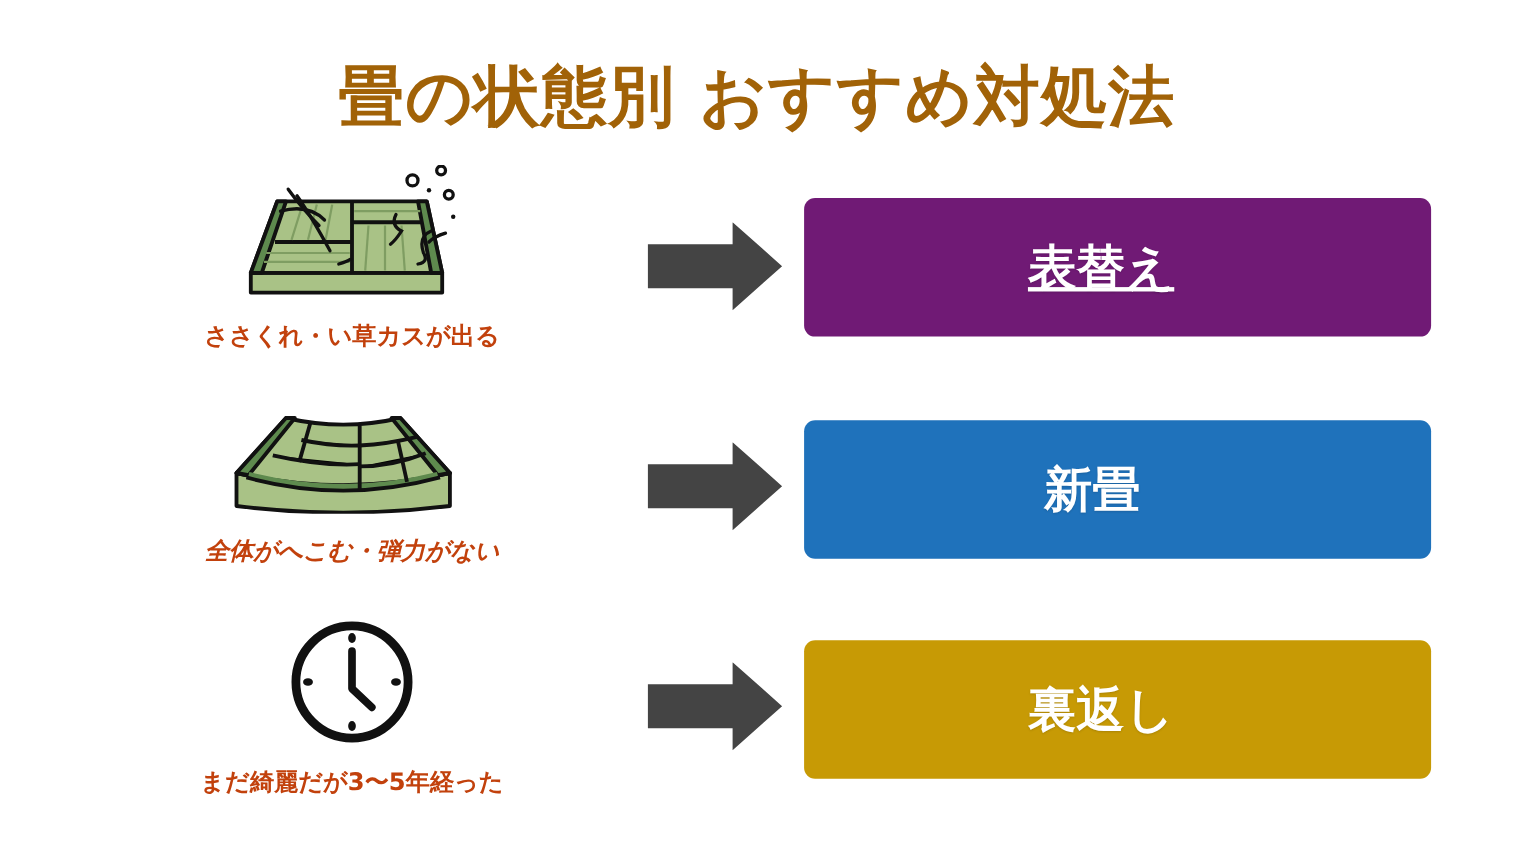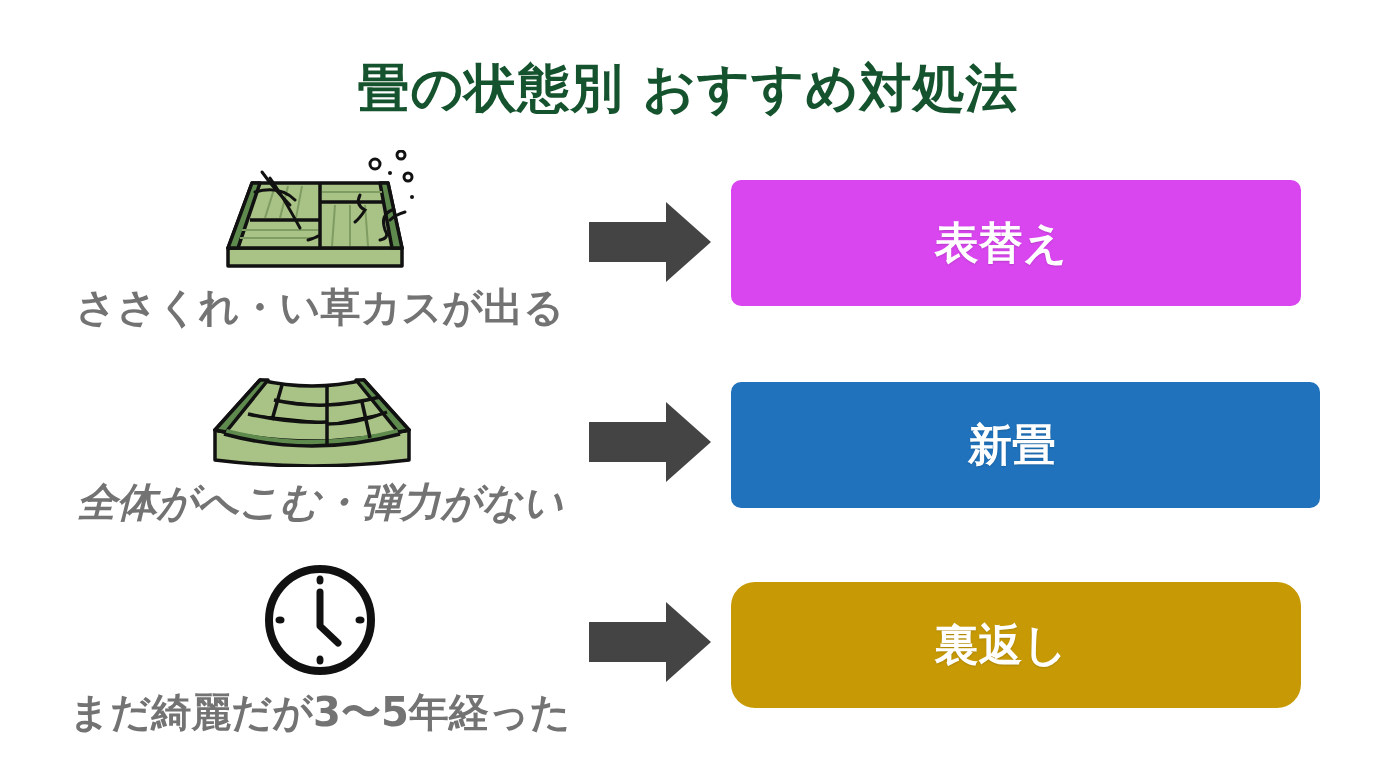--- a/index.html
+++ b/index.html
@@ -2,27 +2,27 @@
 <html><head>
 <meta charset="utf-8">
 <style>
   html, body { margin:0; padding:0; }
   body {
     width:1376px; height:768px; background:#ffffff; position:relative; overflow:hidden;
     font-family: "DejaVu Sans", "Liberation Sans", sans-serif;
   }
   .title {
     position:absolute; left:0; top:48px; width:1376px; text-align:center;
-    font-size:52px; font-weight:bold; color:#14532d; letter-spacing:1px; line-height:80px;
+    font-size:60px; font-weight:bold; color:#a16207; letter-spacing:1px; line-height:80px;
   }
   .row { position:absolute; left:0; width:1376px; }
   .illus { position:absolute; }
   .caption {
     position:absolute; left:60px; width:520px; text-align:center;
-    font-size:40px; font-weight:bold; color:#737373; line-height:44px; white-space:nowrap;
+    font-size:22px; font-weight:bold; color:#c2410c; line-height:44px; white-space:nowrap;
   }
   .arrow { position:absolute; left:586px; width:130px; height:80px; }
   .card {
     position:absolute; left:731px; width:570px; height:126px; border-radius:10px;
     display:flex; align-items:center; justify-content:center;
     color:#ffffff; font-weight:bold; font-size:44px; white-space:pre;
     text-shadow:0 1px 2px rgba(0,0,0,0.15);
   }
   .card .name { margin-right:30px; }
 </style>
@@ -67,21 +67,21 @@
         <circle cx="181" cy="5" r="4"></circle>
         <circle cx="188" cy="27" r="4"></circle>
     </g>
     <circle cx="170" cy="23" r="2" fill="#111"></circle>
       <circle cx="192" cy="47" r="2" fill="#111"></circle>
   </svg>
   <div class="caption" style="top:285px;">ささくれ・い草カスが出る</div>
   <svg class="arrow" style="top:202px;" viewBox="0 0 130 80">
     <polygon points="3,20 80,20 80,0 125,40 80,80 80,60 3,60" fill="#444444"></polygon>
   </svg>
-  <div class="card" style="top:180px; background:#d946ef;">
+  <div class="card" style="top:180px; background:#701a75;text-decoration:underline;">
     <span class="name">表替え</span>
   </div>
 </div>
 
 <div class="row" style="top:0;">
   <svg class="illus" style="left:212px; top:372px;" width="200" height="95" viewBox="0 0 200 95">
     <g stroke="#111" stroke-width="3.5" stroke-linejoin="round">
       <path d="M3,58 Q100,80 197,58 L197,88 Q100,100 3,88 Z" fill="#a9c286"></path>
       <path d="M48,8 Q100,20 152,8 L197,58 Q100,80 3,58 Z" fill="#a9c286"></path>
       <path d="M48,8 L56,8 L14,60 L3,58 Z" fill="#5e8a4e"></path>
@@ -94,36 +94,36 @@
       <path d="M62,28 Q90,34 115,33"></path>
       <path d="M115,33 Q140,32 168,25"></path>
       <path d="M115,52 Q145,52 175,40"></path>
       <path d="M150,30 L158,66"></path>
     </g>
   </svg>
   <div class="caption" style="top:480px;font-style:italic;">全体がへこむ・弾力がない</div>
   <svg class="arrow" style="top:402px;" viewBox="0 0 130 80">
     <polygon points="3,20 80,20 80,0 125,40 80,80 80,60 3,60" fill="#444444"></polygon>
   </svg>
-  <div class="card" style="top:382px; background:#1f72bb;padding-left:19px;">
+  <div class="card" style="top:382px; background:#1f72bb;">
     <span class="name" style="margin-right:46px;">新畳</span>
   </div>
 </div>
 
 <div class="row" style="top:0;">
   <svg class="illus" style="left:262px; top:562px;" width="116" height="116" viewBox="0 0 116 116">
     <circle cx="58" cy="58" r="51" fill="none" stroke="#111" stroke-width="8"></circle>
     <g fill="#111">
       <ellipse cx="58" cy="18" rx="3.5" ry="4.5"></ellipse>
       <ellipse cx="58" cy="98" rx="3.5" ry="4.5"></ellipse>
       <ellipse cx="18" cy="58" rx="4.5" ry="3.5"></ellipse>
       <ellipse cx="98" cy="58" rx="4.5" ry="3.5"></ellipse>
     </g>
     <polyline points="58,30 58,64 76,81" fill="none" stroke="#111" stroke-width="7" stroke-linecap="round" stroke-linejoin="round"></polyline>
   </svg>
   <div class="caption" style="top:690px;">まだ綺麗だが3〜5年経った</div>
   <svg class="arrow" style="top:602px;" viewBox="0 0 130 80">
     <polygon points="3,20 80,20 80,0 125,40 80,80 80,60 3,60" fill="#444444"></polygon>
   </svg>
-  <div class="card" style="top:582px; background:#c79a05;border-radius:24px;">
+  <div class="card" style="top:582px; background:#c79a05;">
     <span class="name">裏返し</span>
   </div>
 </div>
 
 </body></html>

